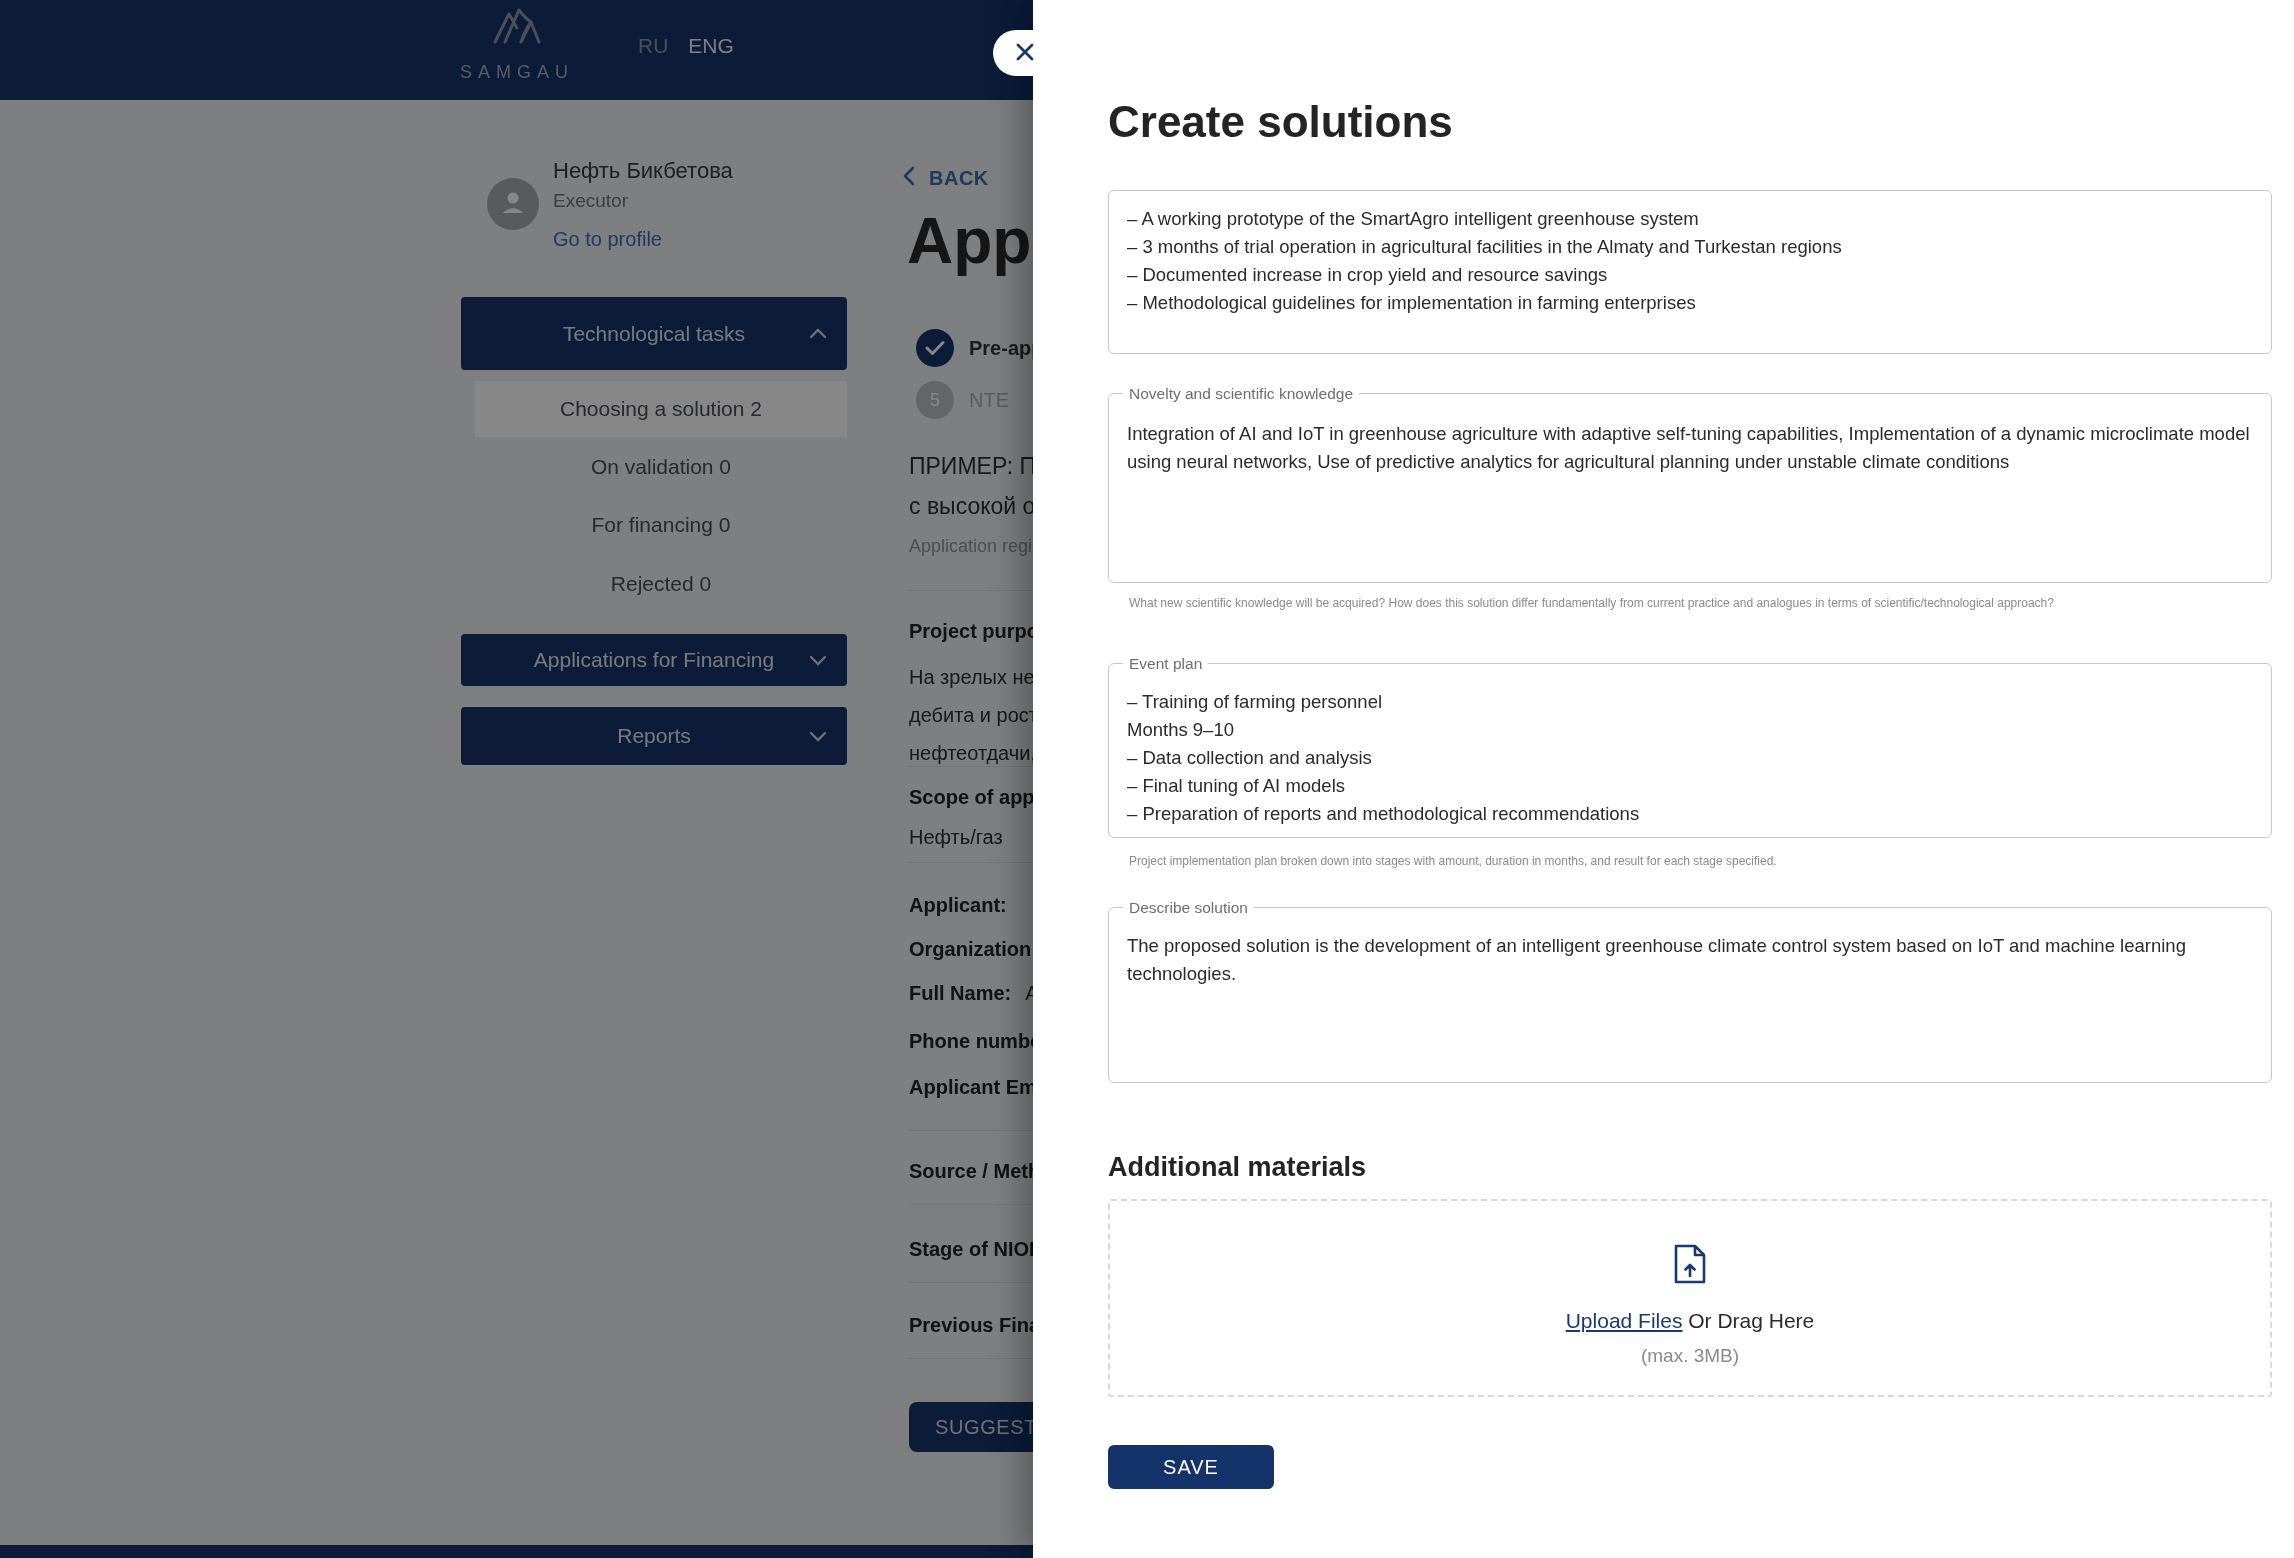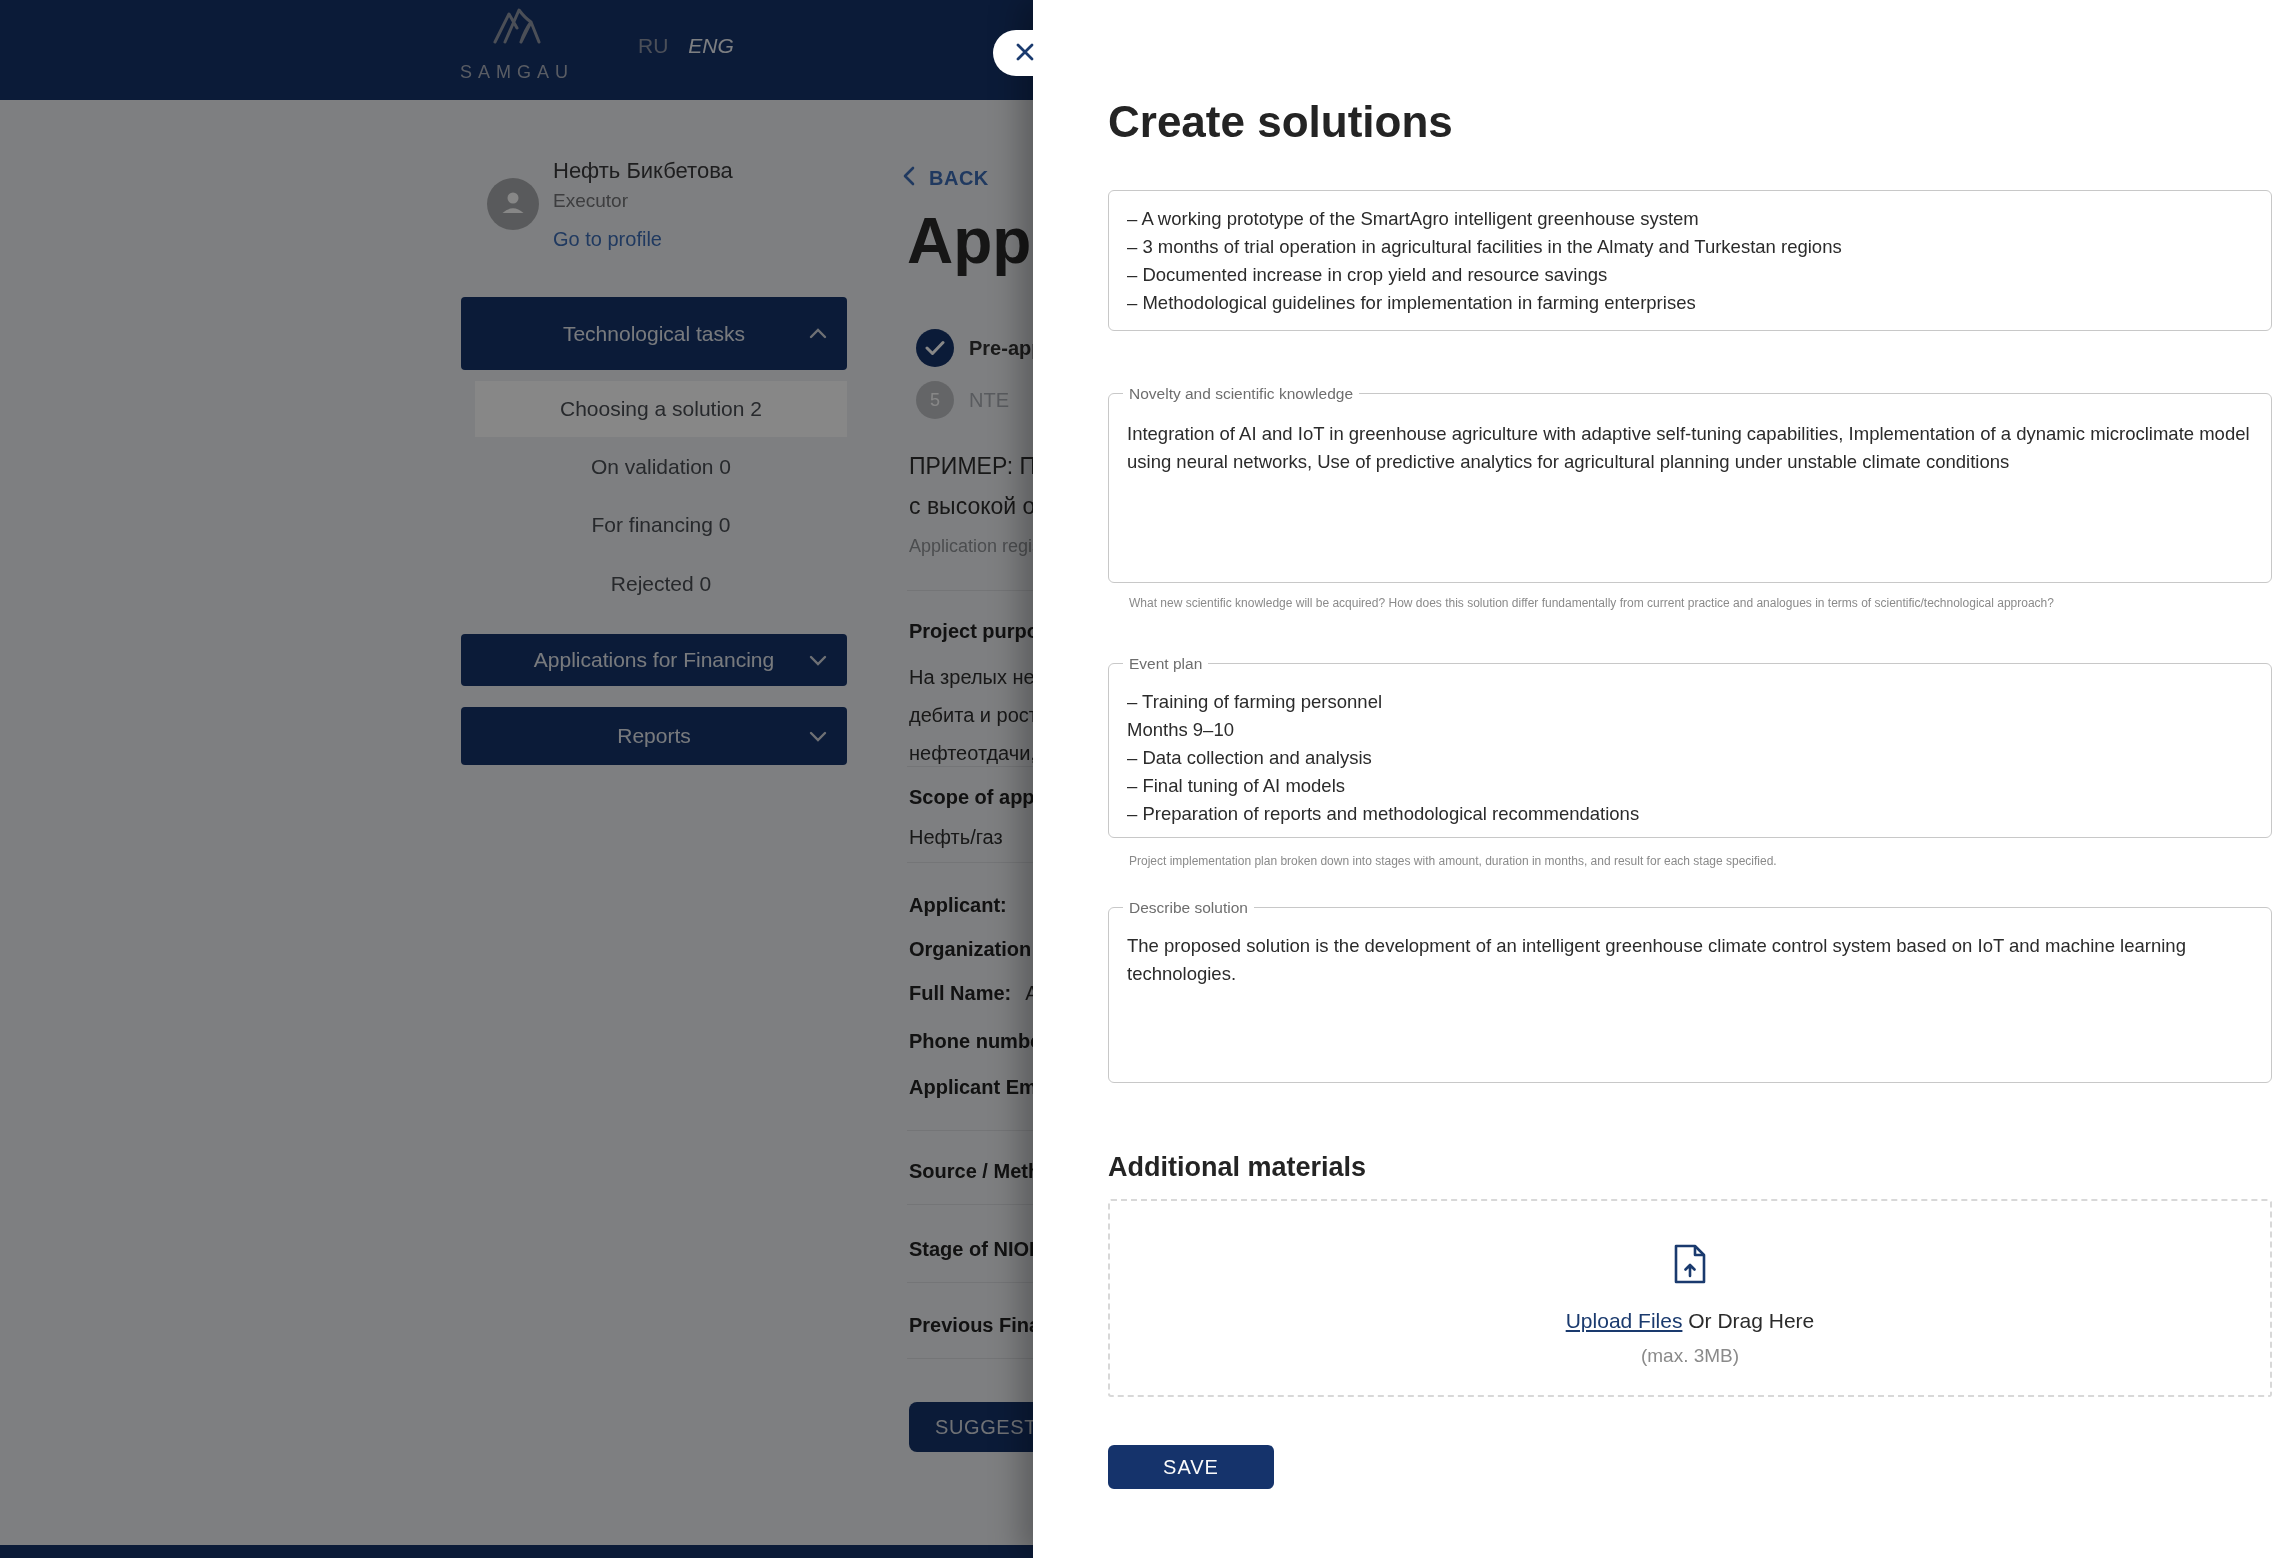--- a/index.html
+++ b/index.html
@@ -6,21 +6,21 @@
   *{box-sizing:border-box;font-family:"Liberation Sans", sans-serif;}
   .stage{position:relative;width:2294px;height:1558px;overflow:hidden;background:var(--page_bg,#EEF0F3);}
 
   
   .page{position:absolute;inset:0;}
   .navbar{position:absolute;left:0;top:0;width:100%;height:100px;background:var(--navy,#15336B);}
   .brand{position:absolute;left:452px;top:4px;width:130px;display:flex;flex-direction:column;align-items:center;}
   .brand-text{color:#A9AFBC;font-size:18px;letter-spacing:6px;margin-top:-2px;}
   .langs{position:absolute;left:638px;top:34px;display:flex;gap:20px;font-size:21px;}
   .lang-ru{color:#8E95A6;}
-  .lang-eng{color:#EDF0F5;font-style:italic;}
+  .lang-eng{color:#EDF0F5;}
 
   .sidebar-divider{position:absolute;left:487px;top:308px;width:360px;height:1px;background:#DCDEE1;}
   .avatar{position:absolute;left:487px;top:178px;width:52px;height:52px;border-radius:50%;background:#A9ABAE;display:flex;align-items:center;justify-content:center;}
   .user-name{position:absolute;left:553px;top:158px;font-size:22px;color:#3A3A3C;}
   .user-role{position:absolute;left:553px;top:190px;font-size:19px;color:#737477;}
   .profile-link{position:absolute;left:553px;top:228px;font-size:20px;color:var(--link_blue,#3D6DB5);cursor:pointer;}
 
   .side-btn{position:absolute;left:461px;width:386px;background:var(--navy,#15336B);border:none;border-radius:4px;color:#E2E6EC;font-size:21px;display:flex;align-items:center;justify-content:center;cursor:pointer;}
   .side-btn .chev{position:absolute;right:20px;display:flex;}
   .btn-tech{top:297px;height:73px;}
@@ -52,21 +52,21 @@
   .suggest-btn{position:absolute;left:909px;top:1402px;width:330px;height:50px;background:var(--navy,#15336B);border:none;border-radius:8px;color:#D3D7DE;font-size:20px;letter-spacing:.6px;text-align:left;padding-left:26px;cursor:pointer;white-space:nowrap;}
   .footer-strip{position:absolute;left:0;top:1545px;width:1080px;height:13px;background:var(--navy,#15336B);}
 
   
   .overlay{position:absolute;left:0;top:0;width:1033px;height:1558px;background:var(--overlay,rgba(0,0,0,0.47));z-index:10;}
 
   
   .drawer{position:absolute;left:1033px;top:0;width:1261px;height:1558px;background:#fff;z-index:20;box-shadow:-12px 0 30px rgba(0,0,0,0.28);}
   .drawer-title{position:absolute;left:75px;top:68px;font-size:44px;font-weight:700;color:#242424;}
   .field{position:absolute;left:75px;width:1164px;border:1px solid var(--field_border,#C8C8C8);border-radius:6px;background:#fff;}
-  .f1{top:190px;height:141px;}
+  .f1{top:190px;height:164px;}
   .f2{top:393px;height:190px;}
   .f3{top:663px;height:175px;}
   .f4{top:907px;height:176px;}
   .field-legend{position:absolute;top:-9px;left:14px;background:#fff;padding:0 6px;font-size:15.5px;color:#6E6E6E;line-height:18px;}
   .field-value{padding:14px 18px 10px 18px;font-size:18.5px;line-height:28px;color:#2B2B2B;white-space:pre-wrap;overflow:hidden;height:100%;}
   .f2 .field-value{padding-top:26px;}
   .f3 .field-value{padding-top:24px;}
   .f4 .field-value{padding-top:24px;}
   .helper{position:absolute;left:96px;width:1010px;font-size:12px;line-height:22px;color:var(--helper_gray,#8A8A8A);}
   .h2{top:592px;}

